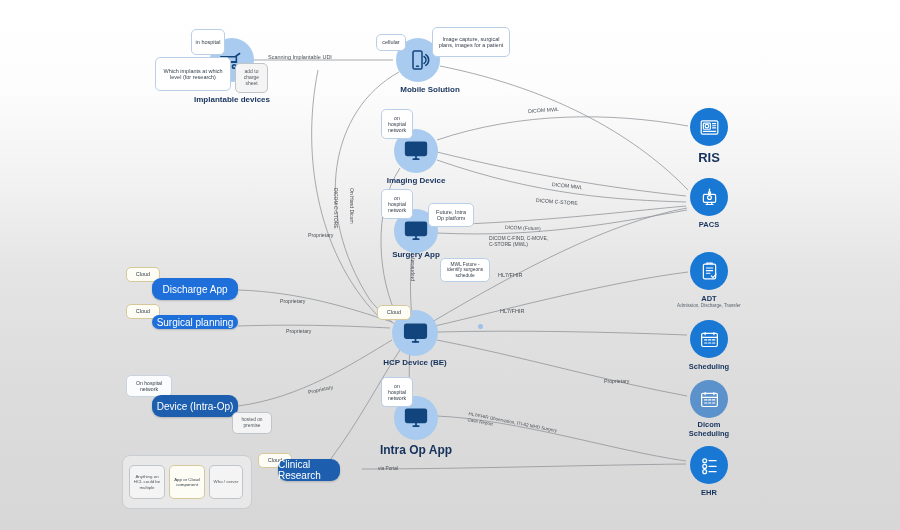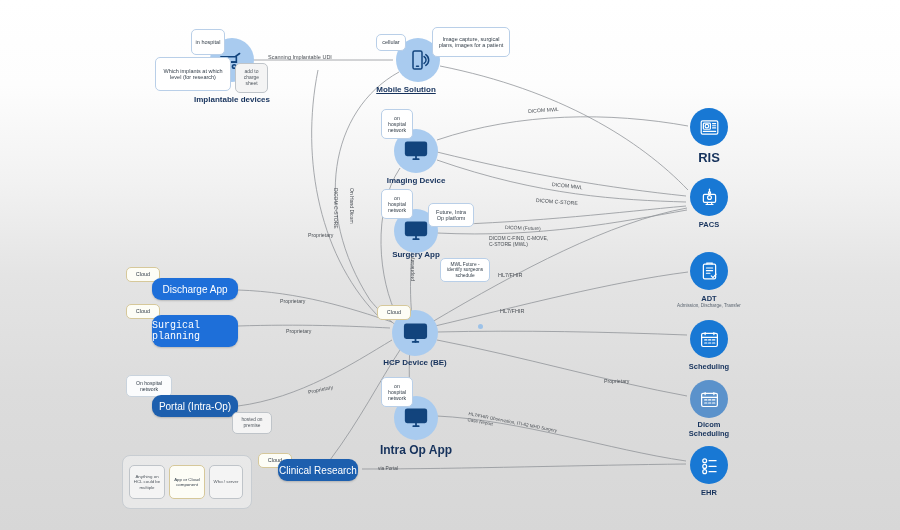--- a/index.html
+++ b/index.html
@@ -153,21 +153,21 @@
         <path d="M18 8.5a4 4 0 0 1 0 7"></path>
             <path d="M19.8 6.6a6.5 6.5 0 0 1 0 10.8"></path>
       </svg>
     </div>
     <div class="tag" style="left:376px;top:34px;width:30px;height:17px;font-size:5.5px;">
       <span>cellular</span>
     </div>
     <div class="tag" style="left:432px;top:27px;width:78px;height:30px;font-size:5.5px;">
       <span>Image capture, surgical plans, images for a patient</span>
     </div>
-    <div class="nlabel" style="left:336px;top:85px;width:140px;font-size:8px;text-decoration:underline;">Mobile Solution</div>
+    <div class="nlabel" style="left:360px;top:85px;width:140px;font-size:8px;">Mobile Solution</div>
   </div>
 
   <div class="node">
     <div class="circ light" style="left:394px;top:129px;width:44px;height:44px;">
       <svg width="26" height="26" viewBox="0 0 24 24" fill="none" stroke="#12447d" stroke-width="1.6" stroke-linecap="round">
         <rect x="2.5" y="4" width="19" height="12" rx="1.4" fill="#12447d" stroke="none"></rect>
         <rect x="2.5" y="4" width="19" height="12" rx="1.4"></rect>
         <path d="M9.5 19.5h5"></path>
             <path d="M12 16v3.5"></path>
       </svg>
@@ -313,42 +313,42 @@
     </div>
     <div class="bbox" style="left:152px;top:278px;width:86px;height:22px;">
       <span>Discharge App</span>
     </div>
   </div>
 
   <div class="node">
     <div class="tag cloud" style="left:126px;top:304px;width:34px;height:15px;font-size:5.5px;">
       <span>Cloud</span>
     </div>
-    <div class="bbox" style="left:152px;top:315px;width:86px;height:32px;font-family:Liberation Mono, monospace;">
+    <div class="bbox" style="left:152px;top:315px;width:86px;height:14px;">
       <span>Surgical planning</span>
     </div>
   </div>
 
   <div class="node">
     <div class="tag plain" style="left:126px;top:375px;width:46px;height:22px;font-size:5.2px;">
       <span>On hospital network</span>
     </div>
     <div class="bbox dark" style="left:152px;top:395px;width:86px;height:22px;">
-      <span>Portal (Intra-Op)</span>
+      <span>Device (Intra-Op)</span>
     </div>
     <div class="tag grey" style="left:232px;top:412px;width:40px;height:22px;font-size:4.8px;">
       <span>hosted on premise</span>
     </div>
   </div>
 
   <div class="node">
     <div class="tag cloud" style="left:258px;top:453px;width:34px;height:15px;font-size:5.5px;">
       <span>Cloud</span>
     </div>
-    <div class="bbox dark" style="left:278px;top:459px;width:80px;height:22px;">
+    <div class="bbox dark" style="left:278px;top:459px;width:62px;height:22px;">
       <span>Clinical Research</span>
     </div>
   </div>
 
   <div class="legendbox" style="left:122px;top:455px;width:128px;height:52px;">
     <div class="tag grey" style="left:6px;top:9px;width:36px;height:34px;font-size:4.4px;">
       <span>Anything on HCL could be multiple</span>
     </div>
     <div class="tag cloud" style="left:46px;top:9px;width:36px;height:34px;font-size:4.4px;">
       <span>App or Cloud component</span>

